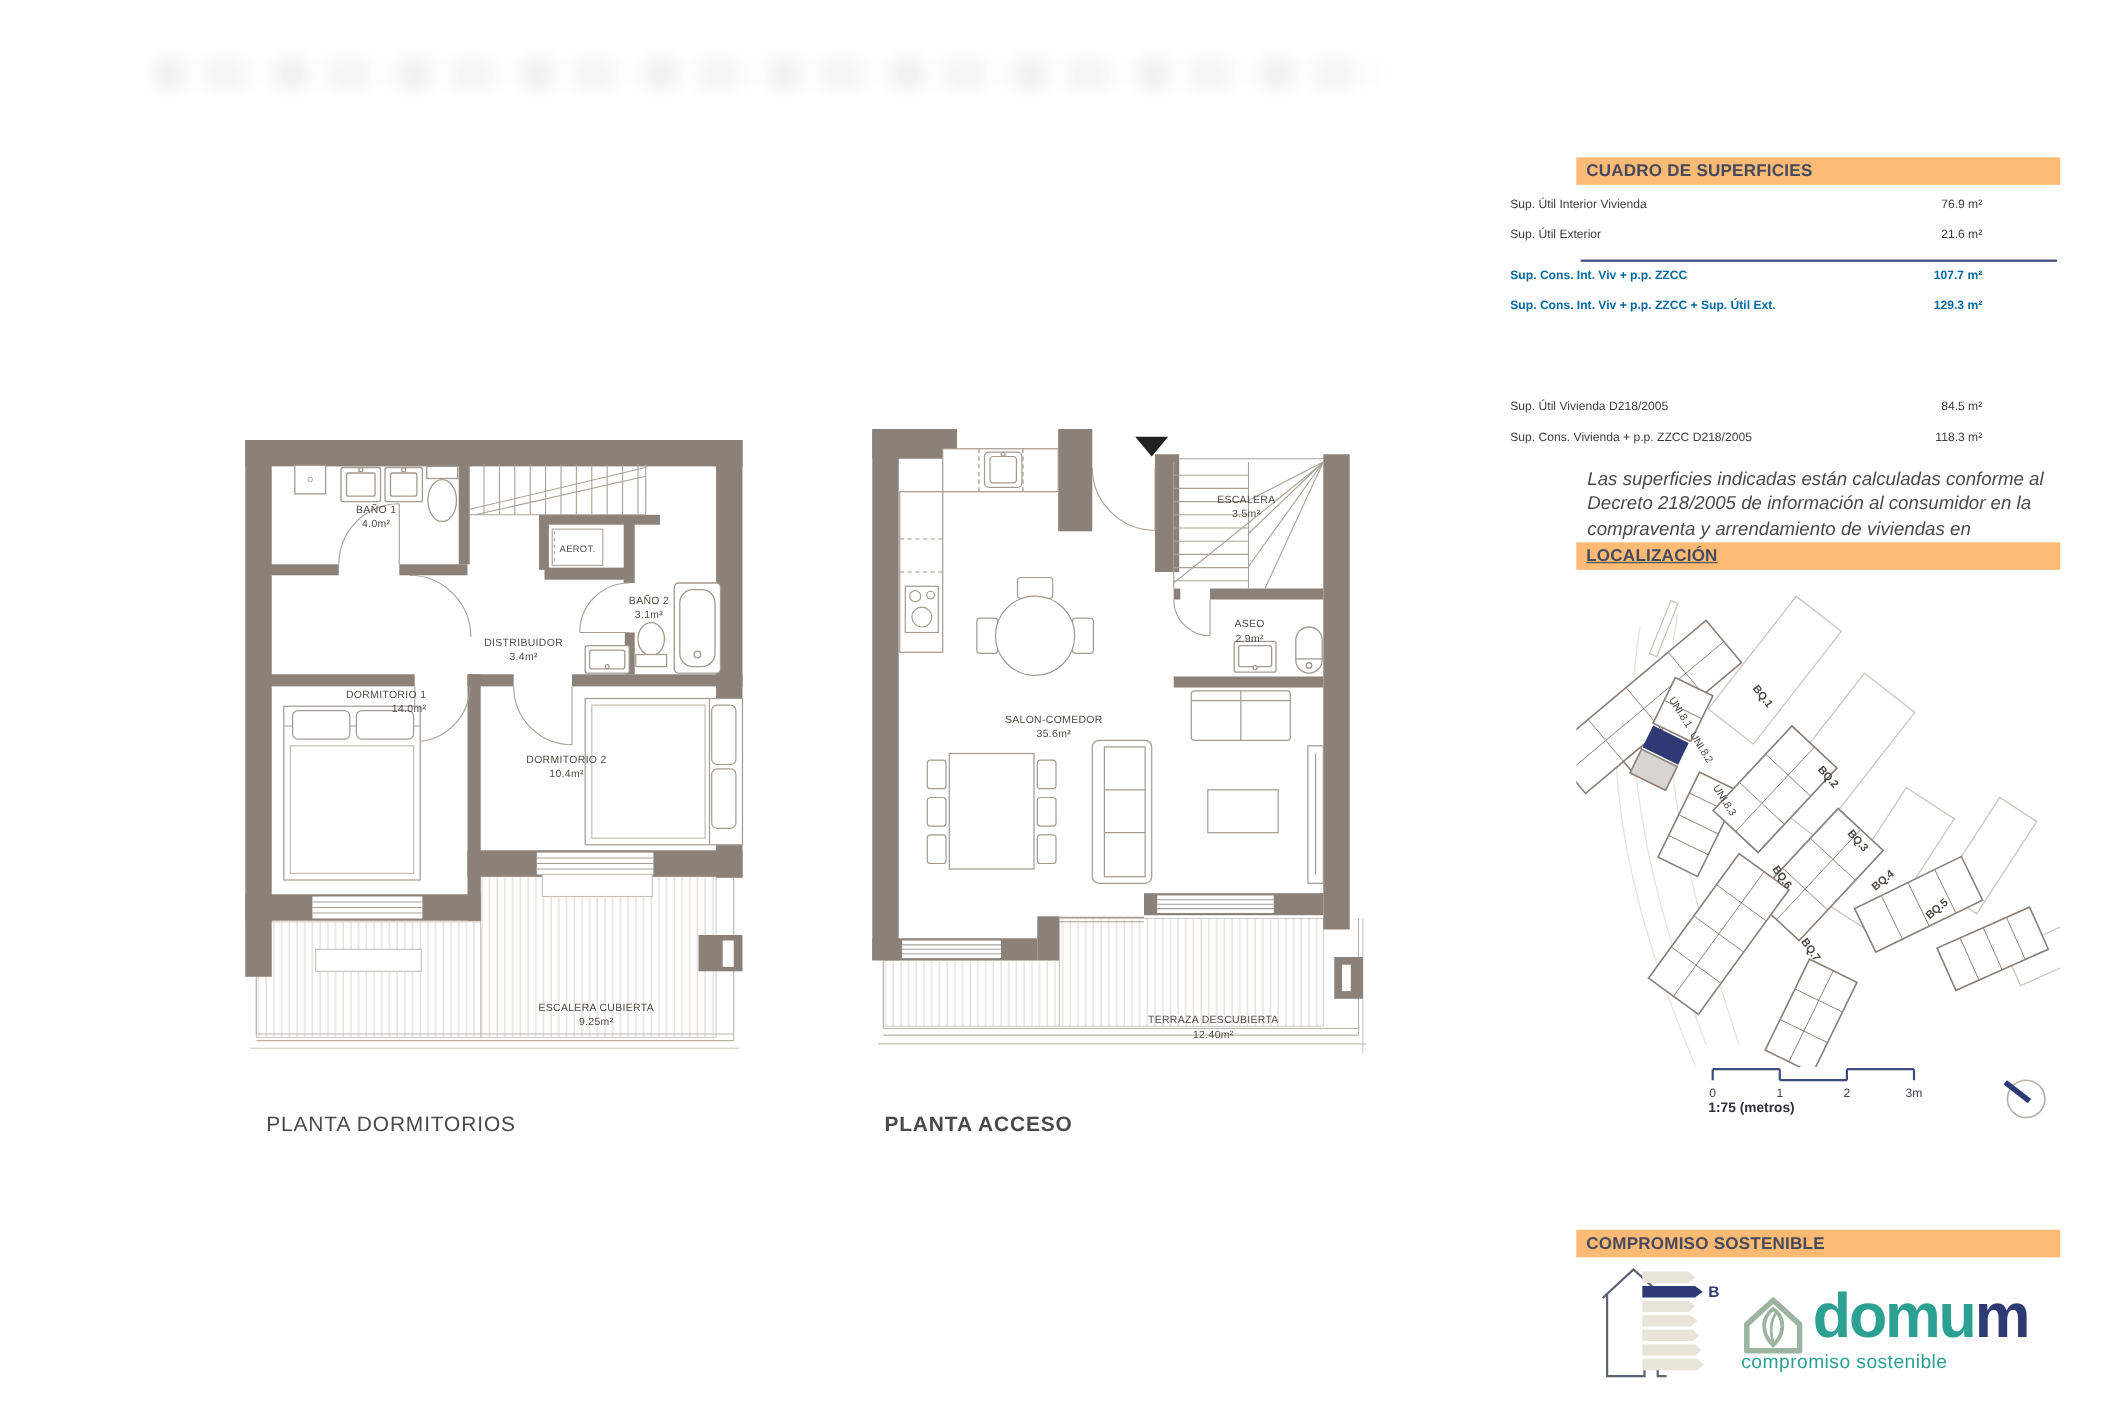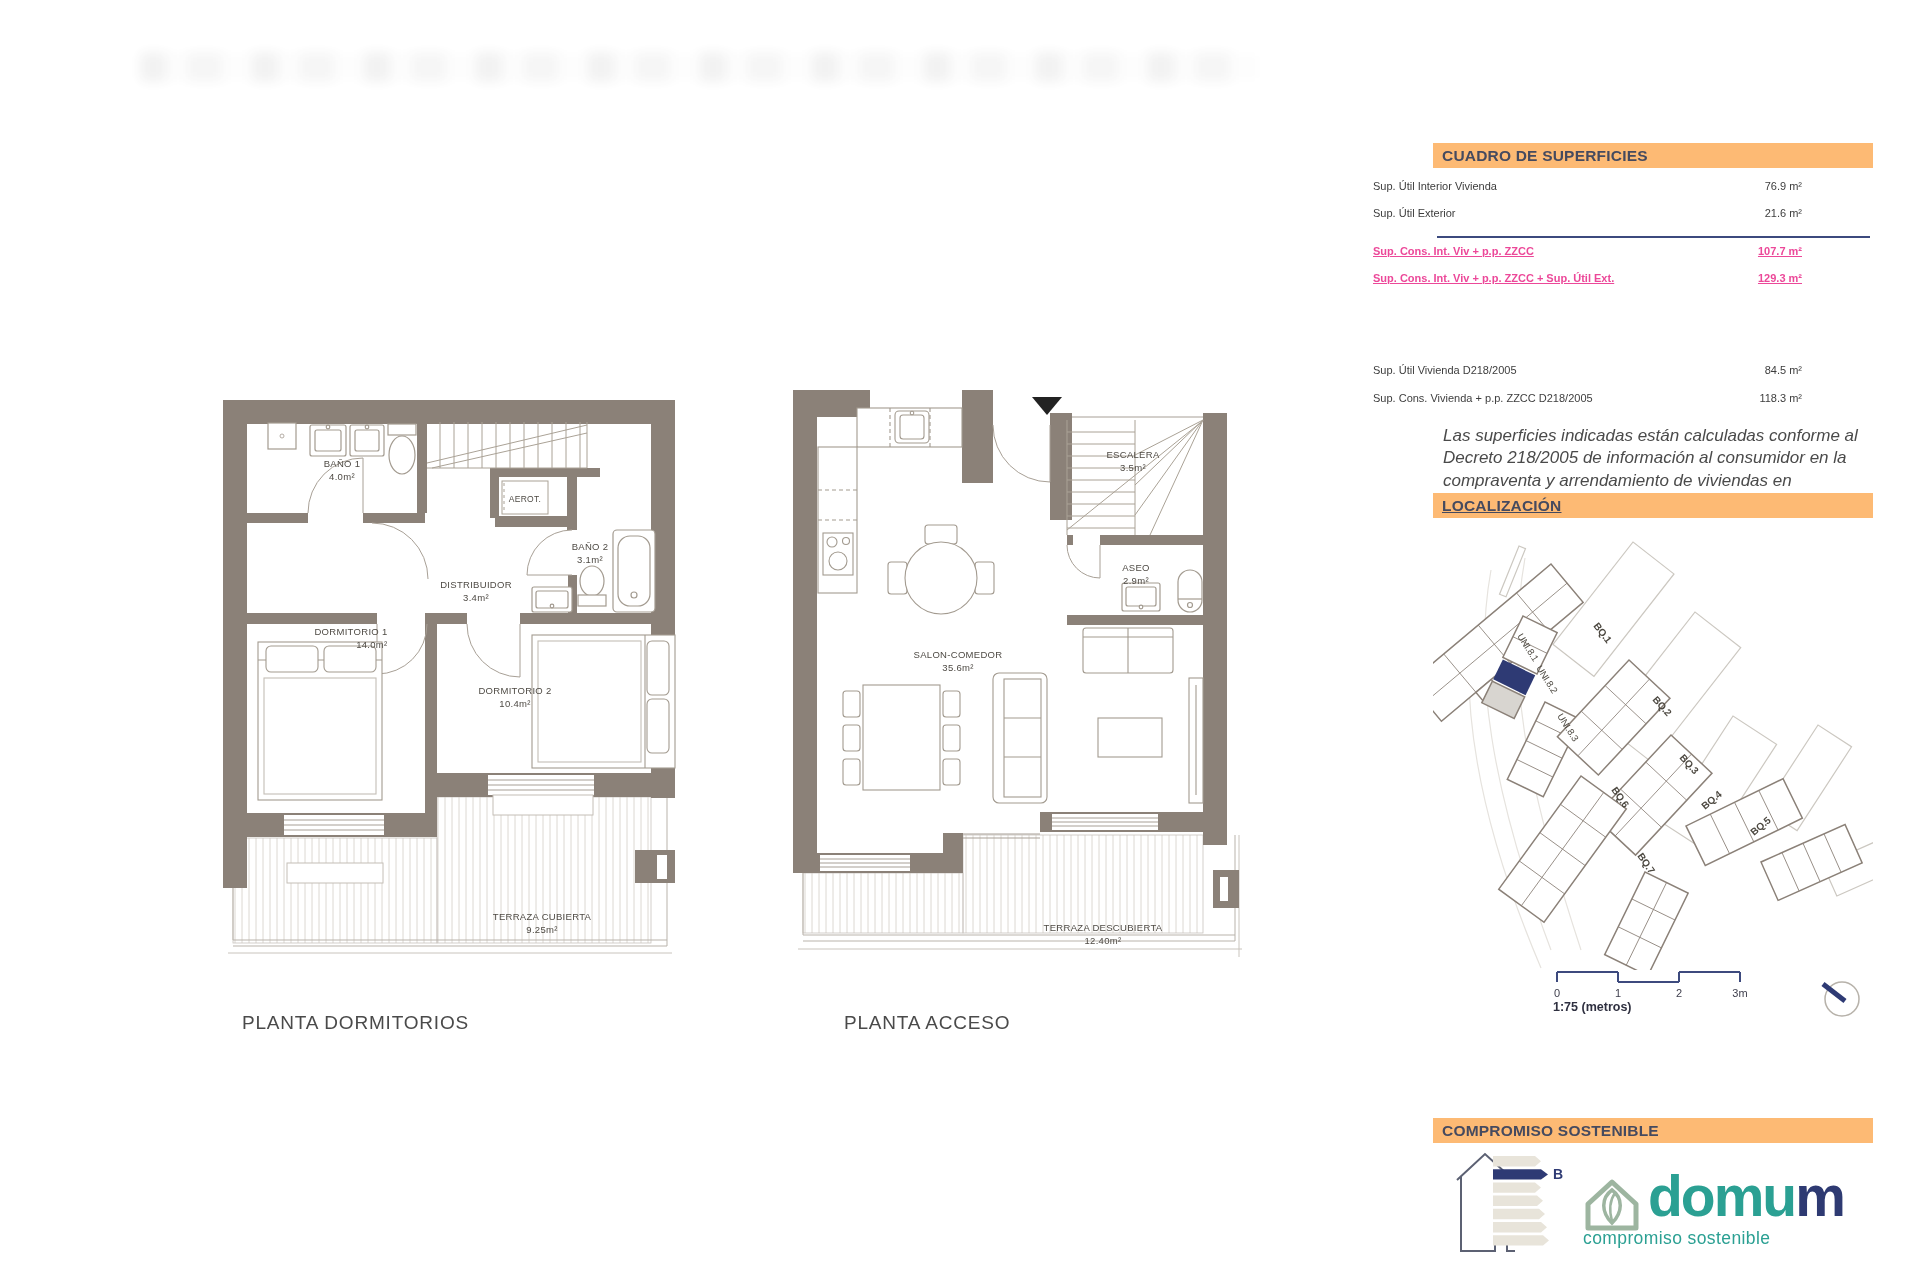--- a/index.html
+++ b/index.html
@@ -4,21 +4,21 @@
 <style>
   html,body{margin:0;padding:0;background:#fff;}
   .page{position:relative;width:1920px;height:1280px;background:#ffffff;overflow:hidden;
         font-family:"Liberation Sans",sans-serif;color:#3d3d3d;}
   
   .sec-header{position:absolute;left:1433px;width:440px;height:25px;background:#fdba74;
       color:#454a5f;font-weight:bold;font-size:15.5px;line-height:25px;padding-left:9px;
       box-sizing:border-box;letter-spacing:.2px;}
   .trow{position:absolute;left:1364px;width:440px;display:flex;justify-content:space-between;
       font-size:11px;color:#3d3d3d;padding:0 2px 0 9px;box-sizing:border-box;}
-  .trow.bold{font-weight:bold;color:#ec4899;text-decoration:underline;}
+  .trow.bold{font-weight:bold;color:#0369a1;}
   .divider{position:absolute;left:1437px;width:433px;border-top:2.5px solid #3c4a7e;}
   .note{position:absolute;left:1443px;width:426px;font-style:italic;font-size:17px;
       color:#4a4a4a;line-height:1.32;}
   
   .rlabel{position:absolute;transform:translate(-50%,-50%);text-align:center;font-size:9.5px;
       color:#4e4a44;letter-spacing:.3px;line-height:1.35;white-space:nowrap;}
   .rlabel.small{font-size:8.5px;}
   .ptitle{position:absolute;font-size:19px;color:#4a4a4a;letter-spacing:.8px;}
   
   .maplab{font-size:10px;fill:#4c4840;font-weight:bold;letter-spacing:-.2px;}
@@ -270,21 +270,21 @@
   </div>
   <div class="rlabel" style="left:351px;top:639px;text-align:right;">
     <div>DORMITORIO 1</div>
       <div>14.0m²</div>
   </div>
   <div class="rlabel" style="left:515px;top:698px;">
     <div>DORMITORIO 2</div>
       <div>10.4m²</div>
   </div>
   <div class="rlabel" style="left:542px;top:924px;">
-    <div>TERRAZA CUBIERTA</div>
+    <div>ESCALERA CUBIERTA</div>
       <div>9.25m²</div>
   </div>
   <div class="rlabel small" style="left:525px;top:500px;">
     <div>AEROT.</div>
   </div>
 
   <div class="rlabel" style="left:1133px;top:462px;">
     <div>ESCALERA</div>
       <div>3.5m²</div>
   </div>
@@ -295,21 +295,21 @@
   <div class="rlabel" style="left:958px;top:662px;">
     <div>SALON-COMEDOR</div>
       <div>35.6m²</div>
   </div>
   <div class="rlabel" style="left:1103px;top:935px;">
     <div>TERRAZA DESCUBIERTA</div>
       <div>12.40m²</div>
   </div>
 
   <div class="ptitle" style="left:242px;top:1012px;">PLANTA DORMITORIOS</div>
-  <div class="ptitle" style="left:844px;top:1012px;">PLANTA ACCESO</div>
+  <div class="ptitle" style="left:804px;top:1012px;font-weight:bold;">PLANTA ACCESO</div>
 
   <div class="sec-header" style="top:143px;">CUADRO DE SUPERFICIES</div>
   <div class="trow" style="top:180px;">
     <span>Sup. Útil Interior Vivienda</span>
     <span>76.9 m²</span>
   </div>
   <div class="trow" style="top:207px;">
     <span>Sup. Útil Exterior</span>
     <span>21.6 m²</span>
   </div>

